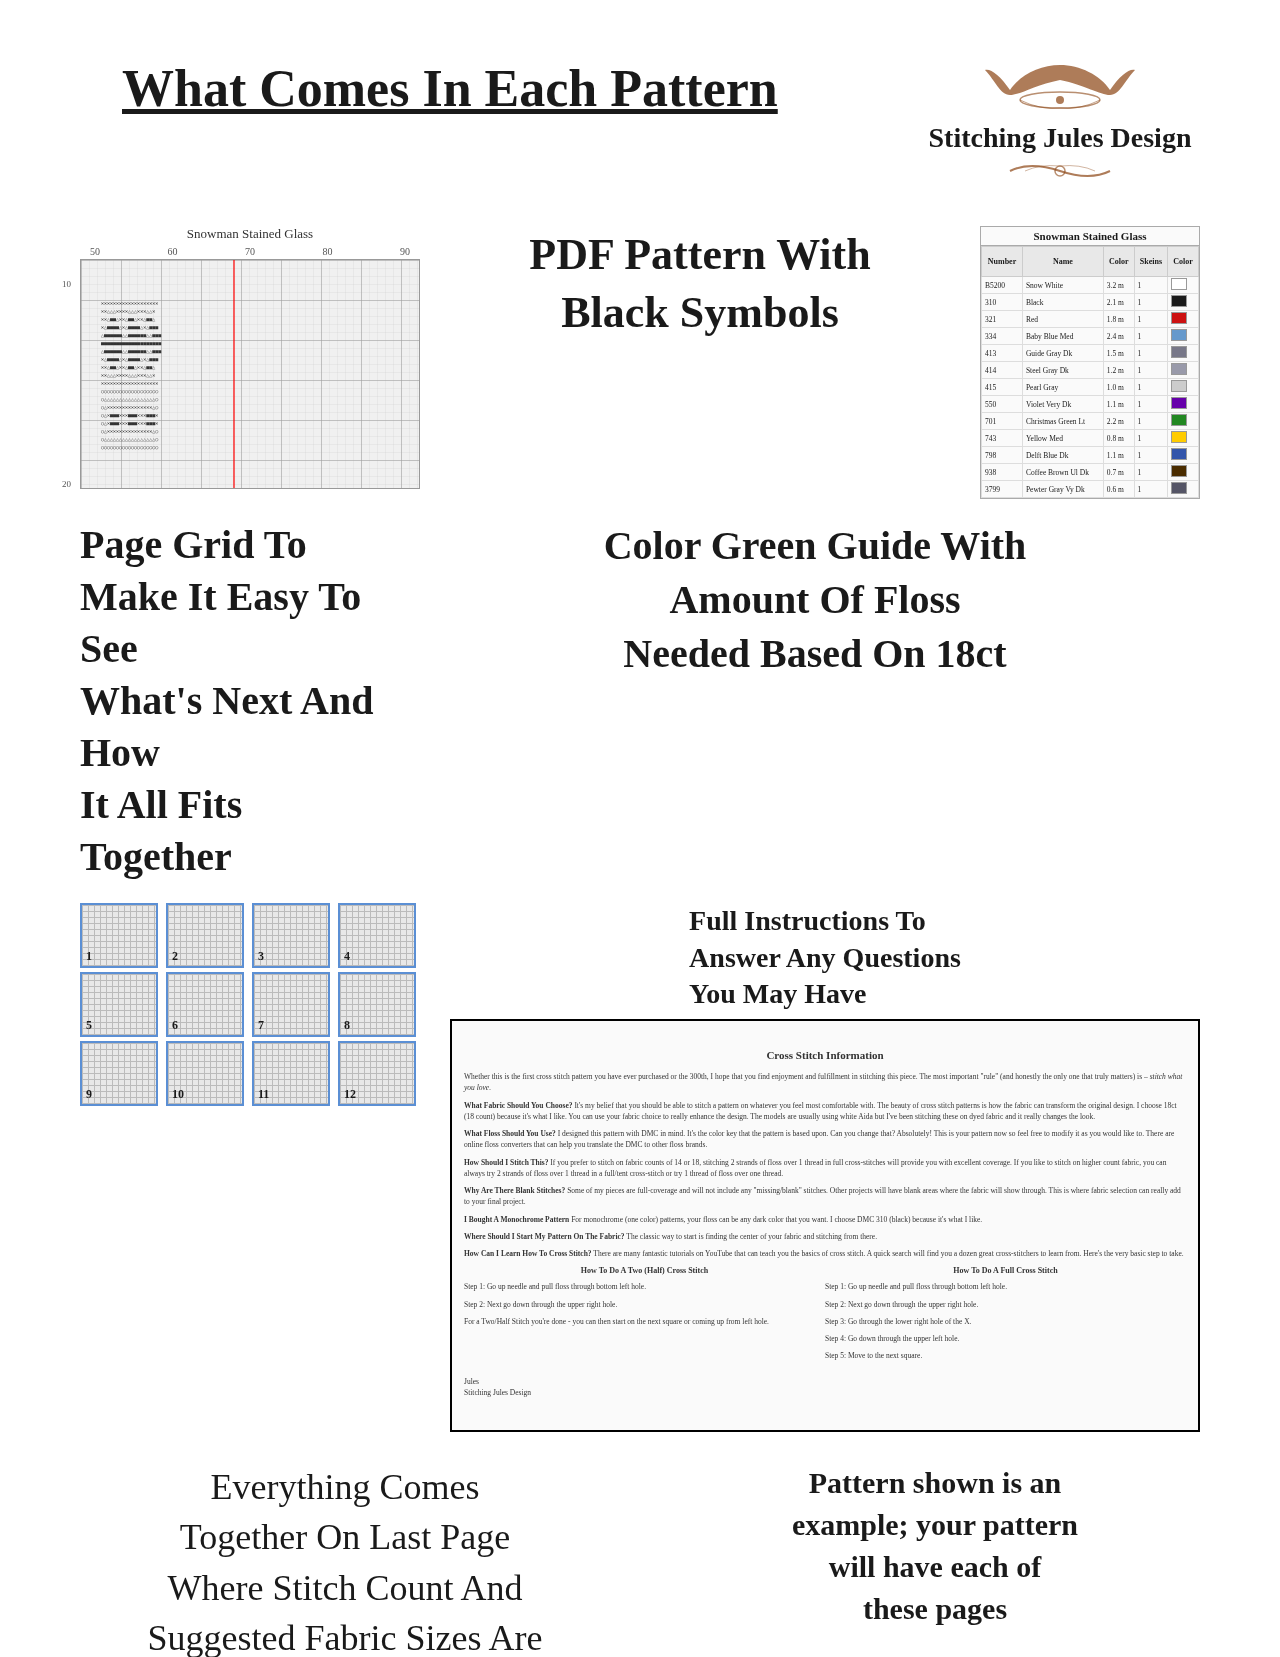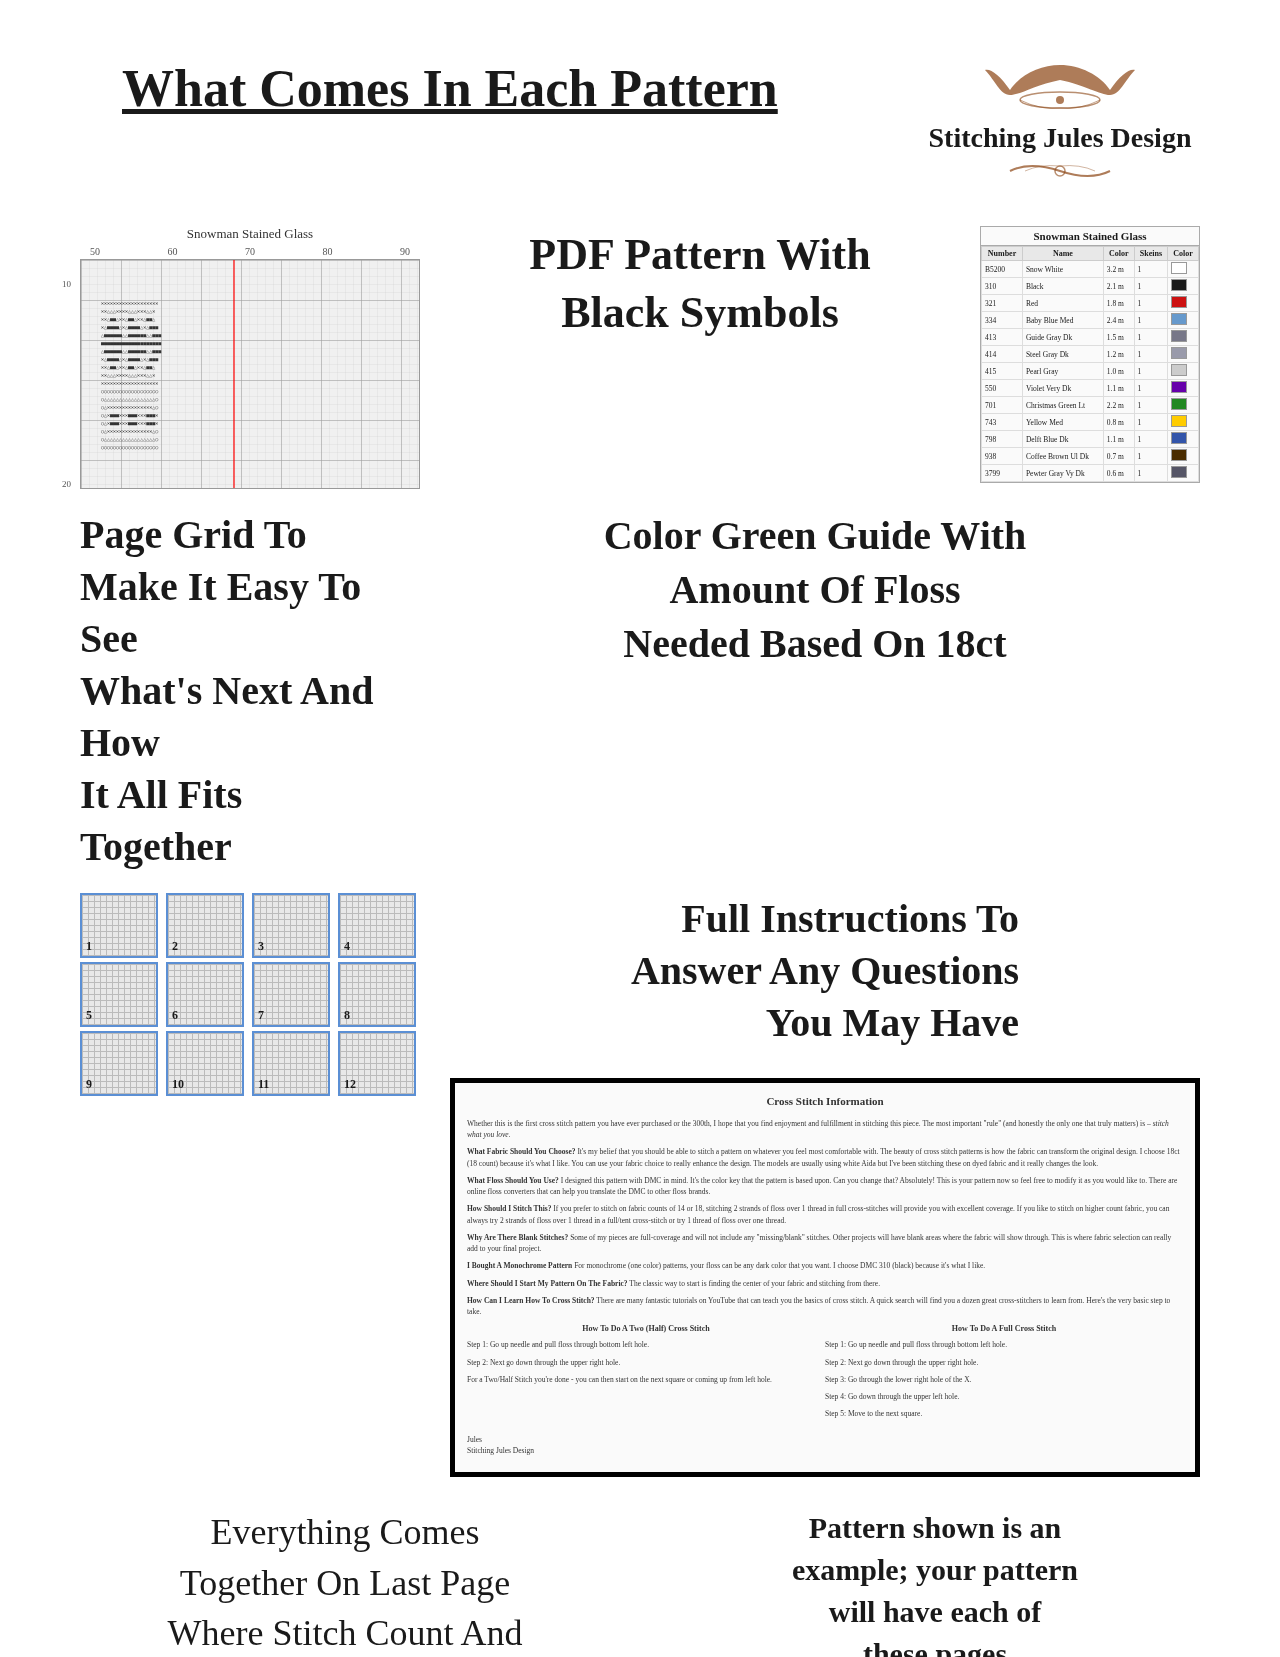--- a/index.html
+++ b/index.html
@@ -118,21 +118,21 @@
       border-bottom: 1px solid #aaa;
     }
 
     .floss-table-mini table {
       width: 100%;
       border-collapse: collapse;
     }
 
     .floss-table-mini th {
       background: #e8e8e8;
-      padding: 2px 3px;
+      padding: 10px 3px;
       border: 1px solid #ccc;
       font-size: 8px;
     }
 
     .floss-table-mini td {
       padding: 1px 3px;
       border: 1px solid #ddd;
       font-size: 7.5px;
     }
 
@@ -227,34 +227,34 @@
 
     .instructions-text-area {
       flex: 1;
       display: flex;
       flex-direction: column;
       align-items: center;
       justify-content: flex-start;
     }
 
     .instructions-title {
-      font-size: 40px;
-      font-weight: bold;
-      text-align: right;
+      font-size: 28px;
+      font-weight: bold;
+      text-align: left;
       line-height: 1.3;
       font-family: Georgia, serif;
-      margin-bottom: 29px;
+      margin-bottom: 6px;
     }
 
     
     .cross-stitch-info {
       width: 100%;
-      border: 5px solid #000000;
+      border: 2px solid #000000;
       background: #fafafa;
-      padding: 10px 12px;
+      padding: 26px 12px;
       font-size: 8px;
       line-height: 1.5;
       color: #333;
     }
 
     .cross-stitch-info-title {
       font-size: 11px;
       font-weight: bold;
       text-align: center;
       margin-bottom: 8px;

